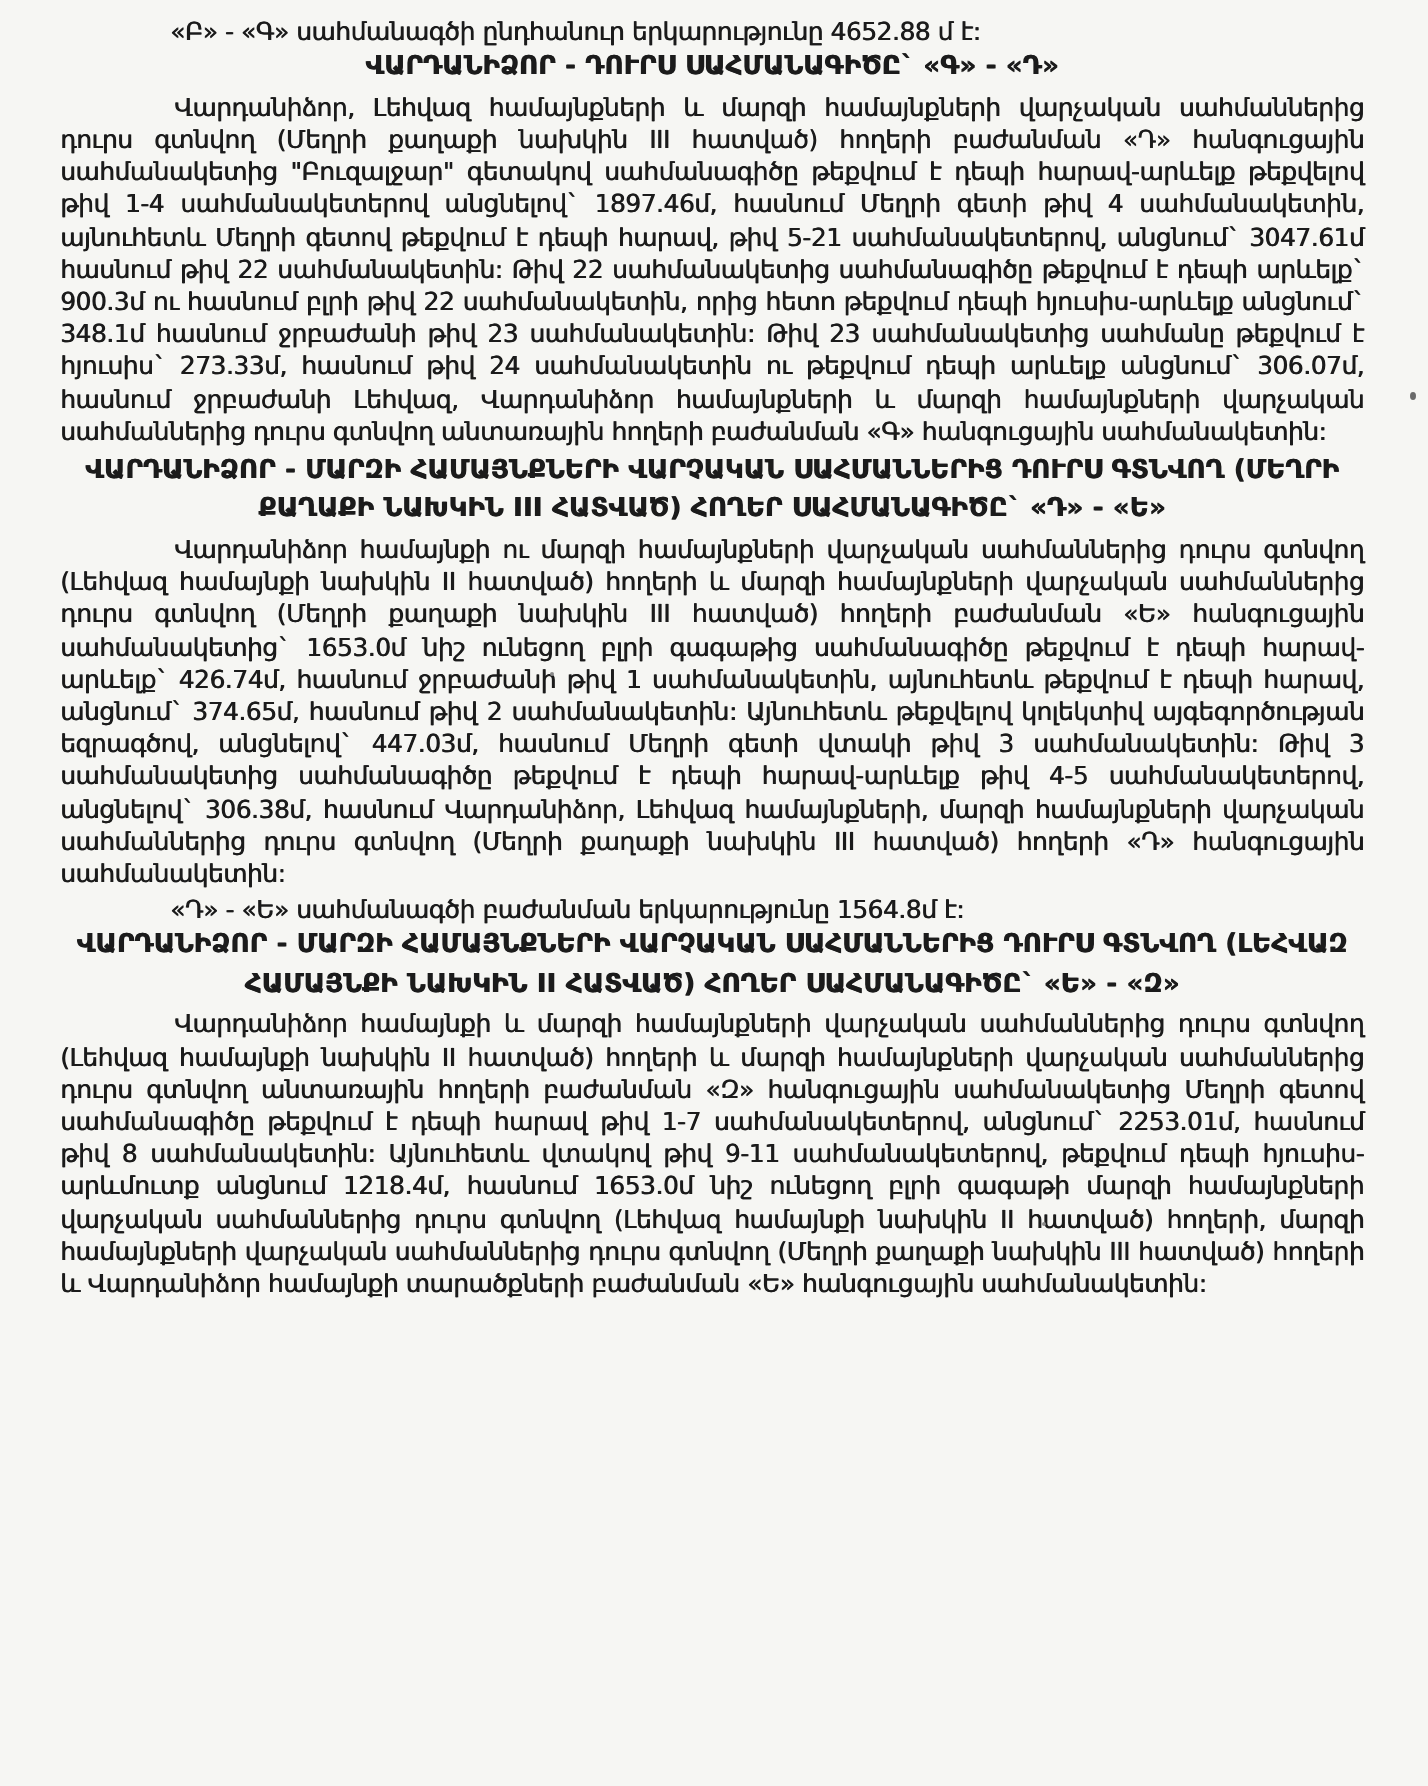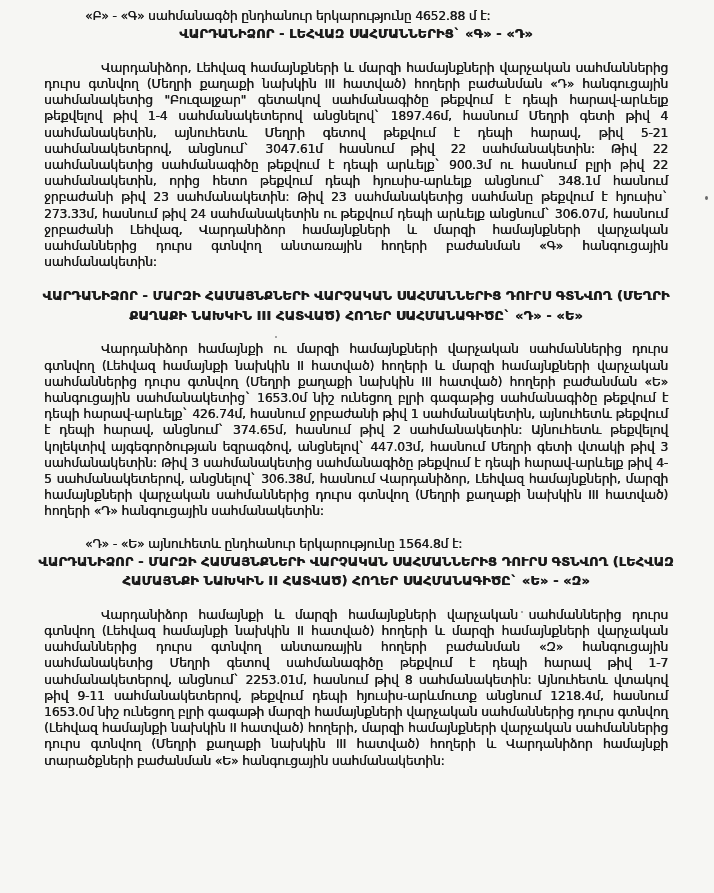--- a/index.html
+++ b/index.html
@@ -28,21 +28,21 @@
     letter-spacing: -0.2px;
     text-shadow: 0.35px 0 0 currentColor; 
   }
   p.intro-line,
   p.summary-line {
     margin: 0;
     text-indent: 57px;
     text-align: left;
   }
   p.body-par {
-    margin: 16px;
+    margin: 2px;
     text-indent: 57px;
     text-align: justify;
   }
   h2.section-heading {
     font-size: 13px;
     line-height: 19.5px;
     font-weight: bold;
     letter-spacing: 0.1px;
     text-align: center;
     margin: 0;
@@ -66,30 +66,30 @@
   .speck-3 { left: 521px; top: 611px; width: 2px; height: 2px; background:#8a8a8a; }
   .speck-4 { left: 228px; top: 613px; width: 2px; height: 2px; background:#9a9a9a; }
 </style>
 </head>
 <body style="background: rgb(246, 246, 243); color: rgb(27, 27, 27);">
 
 <div class="page doc-text">
 
   <p class="intro-line">«Բ» - «Գ» սահմանագծի ընդհանուր երկարությունը  4652.88 մ է:</p>
 
-  <h2 class="section-heading mt-h1">ՎԱՐԴԱՆԻՁՈՐ - ԼԵՀՎԱԶ ՍԱՀՄԱՆՆԵՐԻՑ` «Գ» - «Դ»</h2>
+  <h2 class="section-heading mt-h1">ՎԱՐԴԱՆԻՁՈՐ - ԴՈՒՐՍ ՍԱՀՄԱՆԱԳԻԾԸ` «Գ» - «Դ»</h2>
 
   <p class="body-par mt-p1">Վարդանիձոր, Լեհվազ համայնքների և մարզի համայնքների վարչական սահմաններից դուրս գտնվող (Մեղրի քաղաքի նախկին III հատված) հողերի բաժանման «Դ» հանգուցային սահմանակետից "Բուզալջար" գետակով սահմանագիծը թեքվում է դեպի հարավ-արևելք թեքվելով թիվ 1-4 սահմանակետերով անցնելով` 1897.46մ, հասնում Մեղրի գետի թիվ 4 սահմանակետին, այնուհետև Մեղրի գետով թեքվում է դեպի հարավ, թիվ 5-21 սահմանակետերով, անցնում` 3047.61մ հասնում թիվ 22 սահմանակետին: Թիվ 22 սահմանակետից սահմանագիծը թեքվում է դեպի արևելք` 900.3մ ու հասնում բլրի թիվ 22 սահմանակետին, որից հետո թեքվում դեպի հյուսիս-արևելք անցնում` 348.1մ հասնում ջրբաժանի թիվ 23 սահմանակետին: Թիվ 23 սահմանակետից սահմանը թեքվում է հյուսիս` 273.33մ, հասնում թիվ 24 սահմանակետին ու թեքվում դեպի արևելք անցնում` 306.07մ, հասնում ջրբաժանի Լեհվազ, Վարդանիձոր համայնքների և մարզի համայնքների վարչական սահմաններից դուրս գտնվող անտառային հողերի բաժանման «Գ» հանգուցային սահմանակետին:</p>
 
 
   <h2 class="section-heading mt-h2">ՎԱՐԴԱՆԻՁՈՐ  - ՄԱՐԶԻ ՀԱՄԱՅՆՔՆԵՐԻ ՎԱՐՉԱԿԱՆ ՍԱՀՄԱՆՆԵՐԻՑ ԴՈՒՐՍ ԳՏՆՎՈՂ (ՄԵՂՐԻ ՔԱՂԱՔԻ ՆԱԽԿԻՆ III ՀԱՏՎԱԾ) ՀՈՂԵՐ ՍԱՀՄԱՆԱԳԻԾԸ` «Դ» - «Ե»</h2>
 
   <p class="body-par mt-p2">Վարդանիձոր համայնքի ու մարզի համայնքների վարչական սահմաններից դուրս գտնվող (Լեհվազ համայնքի նախկին II հատված) հողերի և  մարզի համայնքների վարչական սահմաններից դուրս գտնվող (Մեղրի քաղաքի նախկին III հատված) հողերի բաժանման «Ե» հանգուցային սահմանակետից` 1653.0մ նիշ ունեցող բլրի գագաթից սահմանագիծը թեքվում է դեպի հարավ-արևելք` 426.74մ, հասնում ջրբաժանի թիվ 1 սահմանակետին, այնուհետև թեքվում է դեպի հարավ, անցնում` 374.65մ, հասնում թիվ 2 սահմանակետին: Այնուհետև թեքվելով կոլեկտիվ այգեգործության  եզրագծով, անցնելով` 447.03մ,  հասնում Մեղրի գետի վտակի թիվ 3 սահմանակետին: Թիվ 3 սահմանակետից սահմանագիծը թեքվում է դեպի հարավ-արևելք թիվ 4-5 սահմանակետերով, անցնելով` 306.38մ, հասնում Վարդանիձոր, Լեհվազ համայնքների, մարզի համայնքների վարչական սահմաններից դուրս գտնվող (Մեղրի քաղաքի նախկին III հատված) հողերի «Դ» հանգուցային սահմանակետին:</p>
 
-  <p class="summary-line">«Դ» - «Ե» այնուհետև ընդհանուր երկարությունը 1564.8մ է:</p>
+  <p class="summary-line">«Դ» - «Ե» սահմանագծի բաժանման երկարությունը 1564.8մ է:</p>
 
   <h2 class="section-heading mt-h3">ՎԱՐԴԱՆԻՁՈՐ - ՄԱՐԶԻ ՀԱՄԱՅՆՔՆԵՐԻ ՎԱՐՉԱԿԱՆ ՍԱՀՄԱՆՆԵՐԻՑ ԴՈՒՐՍ ԳՏՆՎՈՂ (ԼԵՀՎԱԶ ՀԱՄԱՅՆՔԻ ՆԱԽԿԻՆ II ՀԱՏՎԱԾ) ՀՈՂԵՐ ՍԱՀՄԱՆԱԳԻԾԸ` «Ե» - «Զ»</h2>
 
   <p class="body-par mt-p3">Վարդանիձոր համայնքի և մարզի համայնքների վարչական սահմաններից դուրս գտնվող (Լեհվազ համայնքի նախկին II հատված) հողերի և մարզի համայնքների վարչական սահմաններից դուրս գտնվող անտառային հողերի բաժանման «Զ» հանգուցային սահմանակետից Մեղրի գետով սահմանագիծը թեքվում է դեպի հարավ թիվ 1-7 սահմանակետերով, անցնում` 2253.01մ, հասնում թիվ 8 սահմանակետին: Այնուհետև վտակով թիվ 9-11 սահմանակետերով, թեքվում դեպի հյուսիս-արևմուտք անցնում 1218.4մ, հասնում 1653.0մ նիշ ունեցող բլրի գագաթի մարզի համայնքների վարչական սահմաններից դուրս գտնվող (Լեհվազ համայնքի նախկին II հատված) հողերի, մարզի համայնքների վարչական սահմաններից դուրս գտնվող (Մեղրի քաղաքի նախկին III հատված) հողերի և Վարդանիձոր համայնքի տարածքների բաժանման «Ե» հանգուցային սահմանակետին:</p>
 
 
   <span class="speck speck-1"></span>
   <span class="speck speck-2"></span>
   <span class="speck speck-3"></span>
   <span class="speck speck-4"></span>

